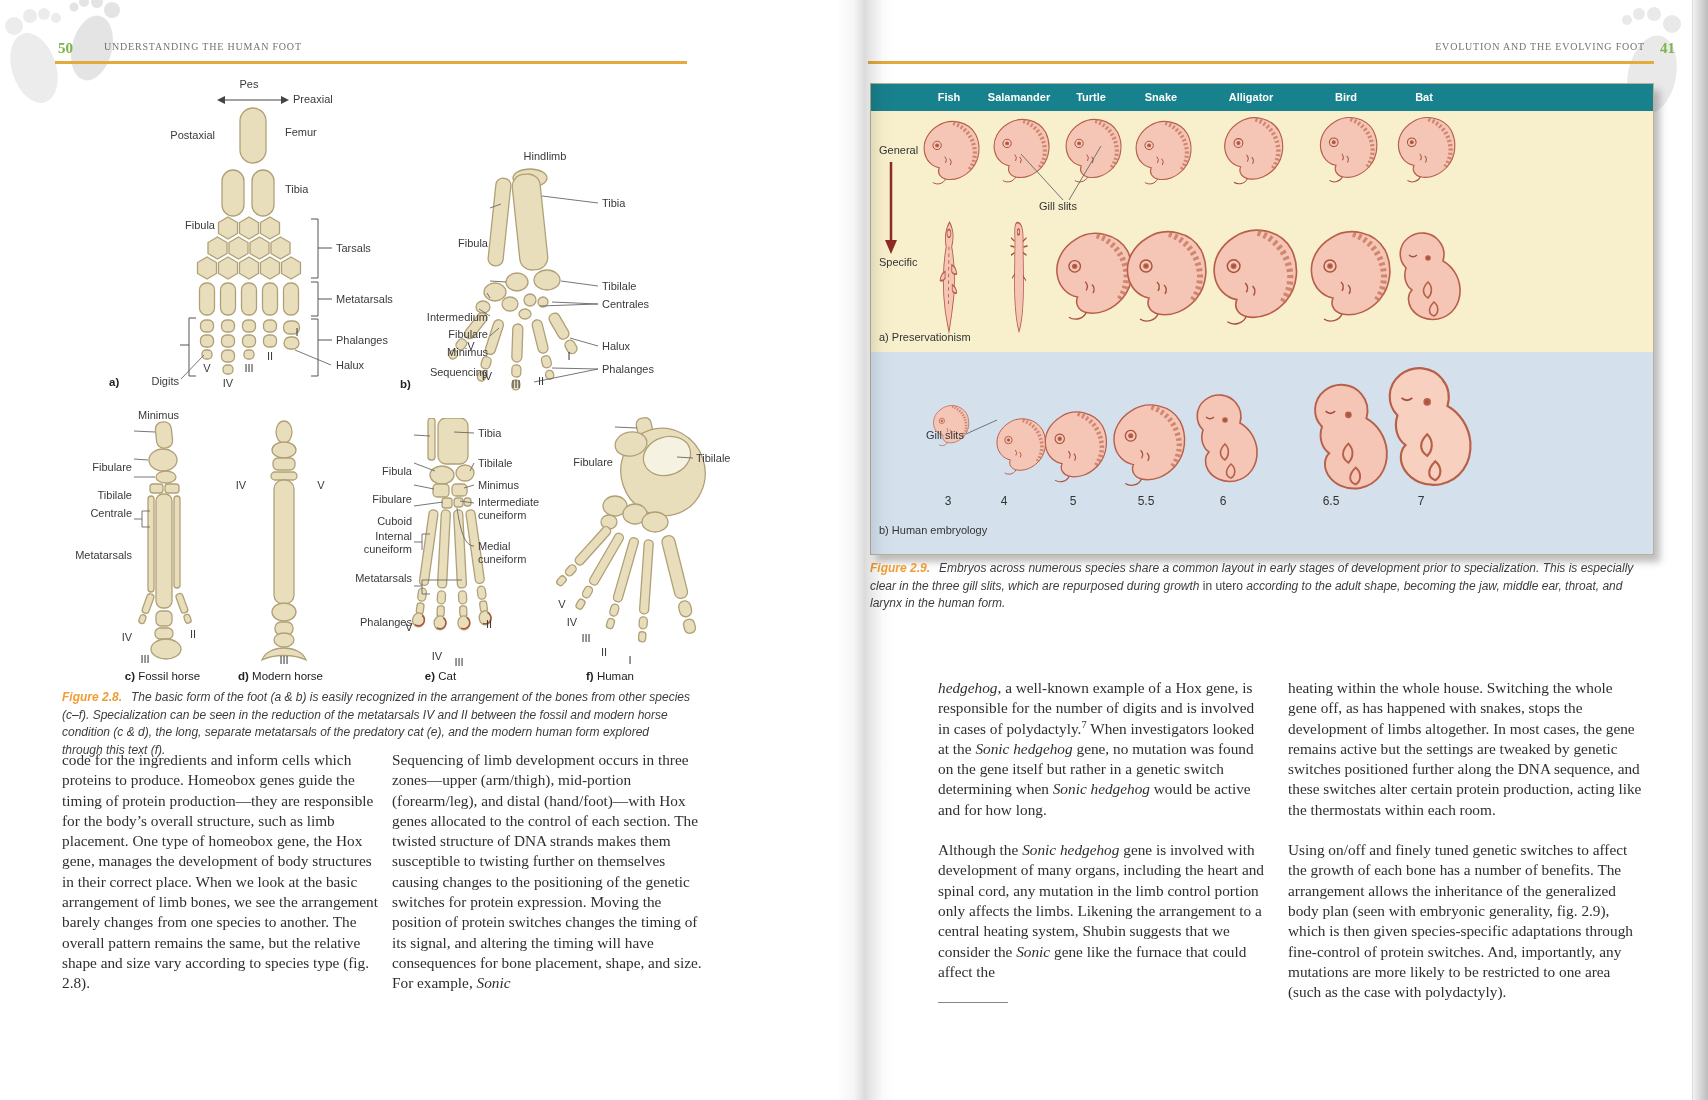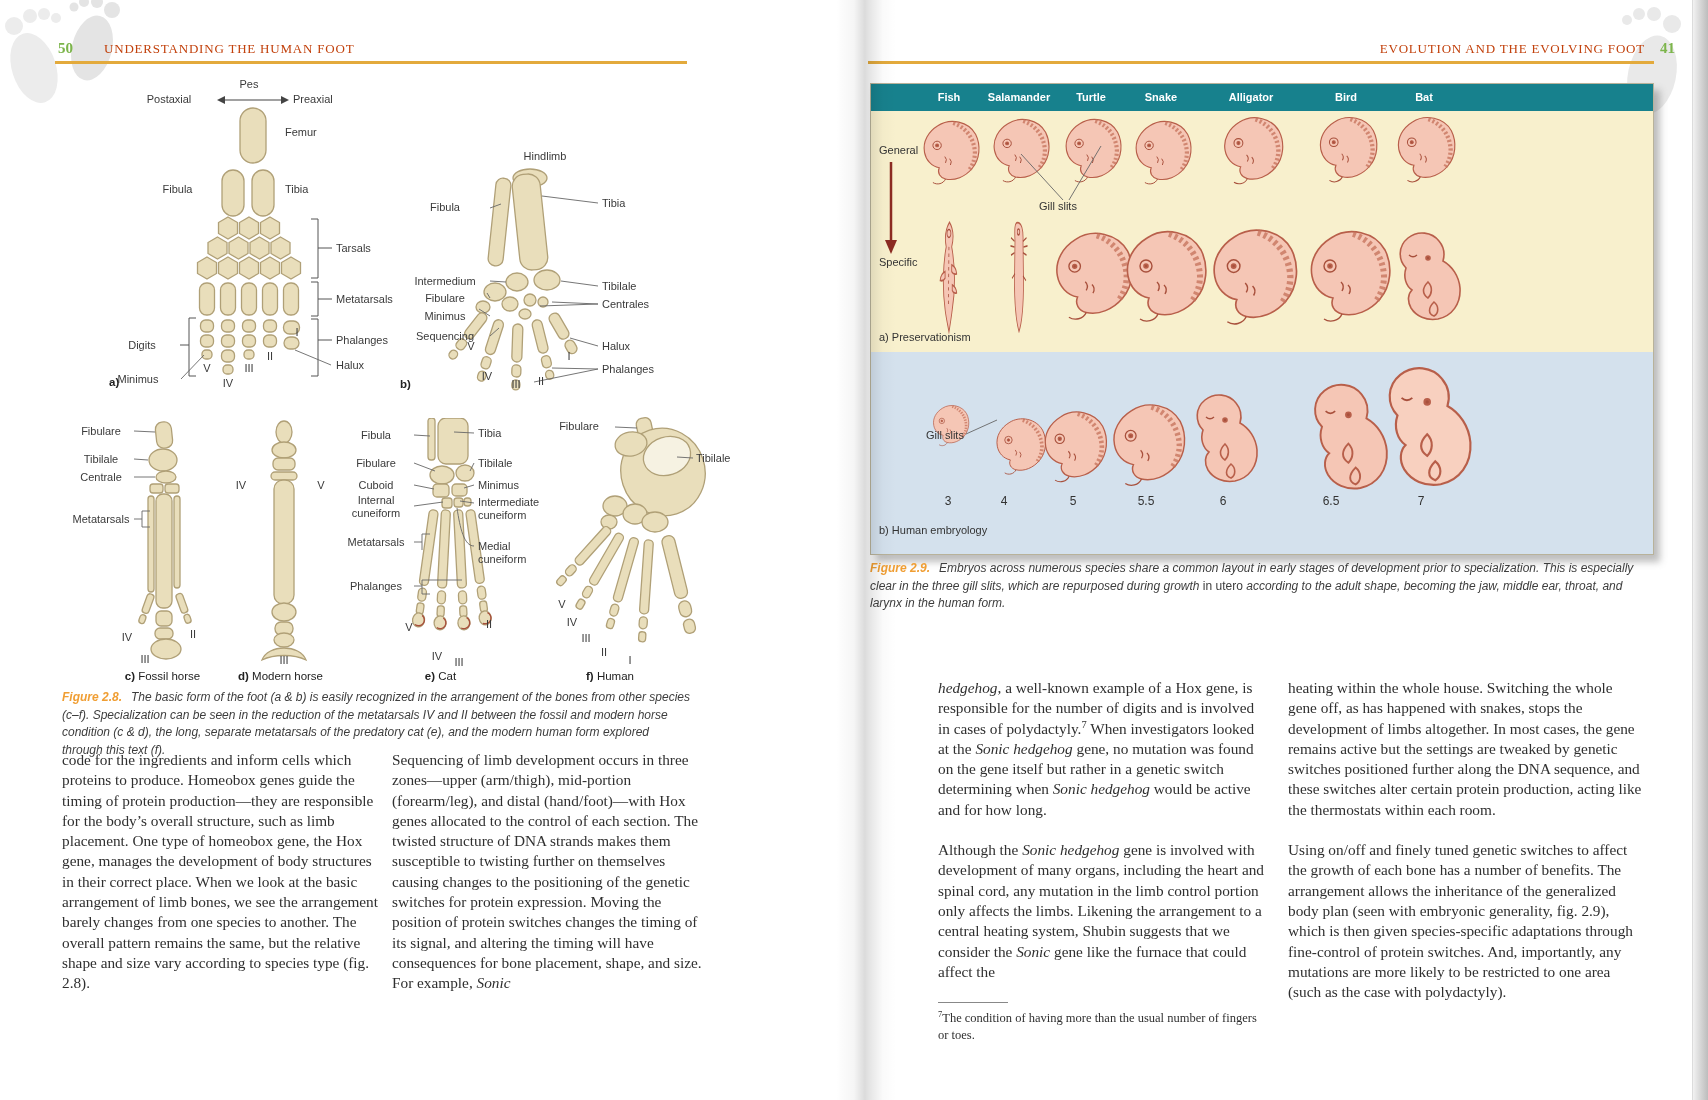--- a/index.html
+++ b/index.html
@@ -2,26 +2,26 @@
 <html><head>
 <meta charset="utf-8">
 <style>
   html,body{margin:0;padding:0;background:#ffffff;}
   .spread{position:relative;width:1708px;height:1100px;background:#ffffff;overflow:hidden;
           font-family:"Liberation Sans",sans-serif;}
   .abs{position:absolute;}
   
   .pagenum{position:absolute;font-family:"Liberation Serif",serif;font-weight:bold;
            font-size:15px;color:#7cb54b;}
-  .runhead{position:absolute;font-family:"Liberation Serif",serif;font-size:13px;
-           letter-spacing:0.8px;color:#c2410c;white-space:nowrap;}
+  .runhead{position:absolute;font-family:"Liberation Serif",serif;font-size:10px;
+           letter-spacing:0.8px;color:#737373;white-space:nowrap;}
   .goldrule{position:absolute;height:2.5px;background:#e3aa3c;}
   
   .dl{position:absolute;font-size:11px;color:#3a3a3a;white-space:nowrap;line-height:13px;}
-  .dl.r{text-align:center;}
+  .dl.r{text-align:right;margin-top:36px;}
   .dl.c{text-align:center;}
   .dl.w{white-space:normal;}
   .pl{position:absolute;font-size:11.5px;font-weight:bold;color:#222;}
   .num{position:absolute;font-size:11px;color:#3a3a3a;width:18px;text-align:center;}
   
   .bone{fill:#e9debb;stroke:#b0a077;stroke-width:1.3;}
   .ld{stroke:#666;stroke-width:0.9;fill:none;}
   .bk{stroke:#555;stroke-width:1;fill:none;}
   
   .subcap{position:absolute;font-size:11.5px;color:#222;text-align:center;}
@@ -515,21 +515,20 @@
     </div>
 
     <p class="figcap" style="left:870px;top:560px;width:778px">
       <span class="figcap-label">Figure 2.9.</span><span><span>Embryos across numerous species share a common layout in early stages of development prior to specialization. This is especially clear in the three gill slits, which are repurposed during growth </span><span style="font-style: normal;">in utero</span><span> according to the adult shape, becoming the jaw, middle ear, throat, and larynx in the human form.</span></span>
     </p>
 
     <div class="bodycol" style="left:938px;top:678px;width:330px">
       <p><span style="font-style: italic;">hedgehog</span><span>, a well-known example of a Hox gene, is responsible for the number of digits and is involved in cases of polydactyly.</span><sup>7</sup><span> When investigators looked at the </span><span style="font-style: italic;">Sonic hedgehog</span><span> gene, no mutation was found on the gene itself but rather in a genetic switch determining when </span><span style="font-style: italic;">Sonic hedgehog</span><span> would be active and for how long.</span></p>
       <p><span>Although the </span><span style="font-style: italic;">Sonic hedgehog</span><span> gene is involved with development of many organs, including the heart and spinal cord, any mutation in the limb control portion only affects the limbs. Likening the arrangement to a central heating system, Shubin suggests that we consider the </span><span style="font-style: italic;">Sonic</span><span> gene like the furnace that could affect the</span></p>
       <div class="fn-rule"></div>
-      <p class="fn"><sup>7</sup><span>The condition of having more than the usual number of fingers or toes.</span></p>
     </div>
     <div class="bodycol" style="left:1288px;top:678px;width:356px">
       <p><span>heating within the whole house. Switching the whole gene off, as has happened with snakes, stops the development of limbs altogether. In most cases, the gene remains active but the settings are tweaked by genetic switches positioned further along the DNA sequence, and these switches alter certain protein production, acting like the thermostats within each room.</span></p>
       <p><span>Using on/off and finely tuned genetic switches to affect the growth of each bone has a number of benefits. The arrangement allows the inheritance of the generalized body plan (seen with embryonic generality, fig. 2.9), which is then given species-specific adaptations through fine-control of protein switches. And, importantly, any mutations are more likely to be restricted to one area (such as the case with polydactyly).</span></p>
     </div>
   </div>
 
   <div class="gutter"></div>
   <div class="edge-right"></div>
 </div>

